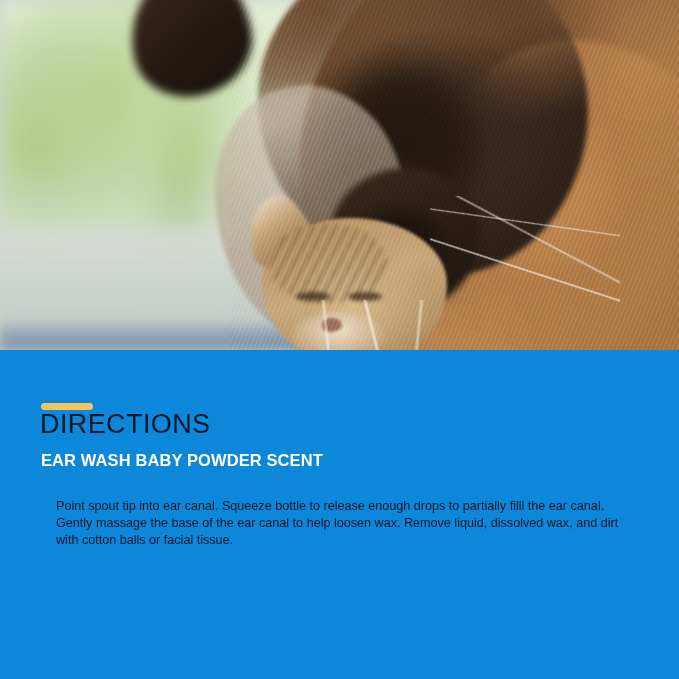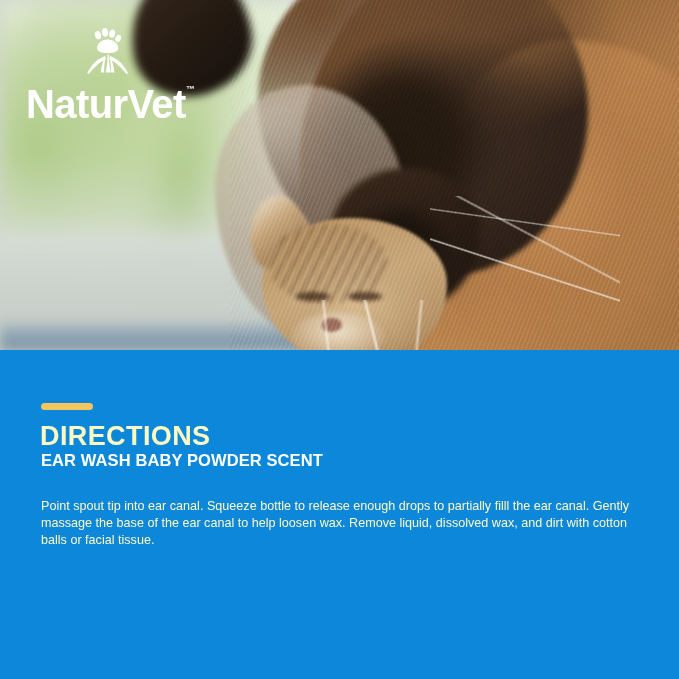--- a/index.html
+++ b/index.html
@@ -324,50 +324,50 @@
     left: 41px;
     top: 53px;
     width: 52px;
     height: 7px;
     background: #f3c75e;
     border-radius: 4px;
   }
   .title {
     position: absolute;
     left: 40px;
-    top: 72px;
+    top: 60px;
     margin: 0;
     font-size: 27px;
-    font-weight: 700;
+    font-weight: 400;
     letter-spacing: 0.4px;
-    color: #fef9c3;
+    color: #0f172a;
     line-height: 1.1;
   }
   .subtitle {
     position: absolute;
     left: 41px;
     top: 101px;
     margin: 0;
     font-size: 16.5px;
     font-weight: 700;
     letter-spacing: 0.1px;
     color: #ffffff;
     line-height: 1.1;
   }
   .body {
     position: absolute;
     left: 41px;
     top: 148px;
     width: 592px;
   }
   .body p {
-    margin: 0 0 17px 0;
+    margin: 0 0 17px 15px;
     font-size: 12.6px;
     line-height: 17.2px;
-    color: #fef9c3;
+    color: #0f172a;
     font-weight: 400;
   }
   .body p:last-child { margin-bottom: 0; }
 </style>
 </head>
 <body>
 
 <div class="page">
 
   <div class="photo">
@@ -389,41 +389,20 @@
     <div class="cat-stripes"></div>
     <div class="cat-muzzle"></div>
     <div class="cat-eye-l"></div>
     <div class="cat-eye-r"></div>
     <div class="cat-nose"></div>
     <div class="whiskers"></div>
     <div class="whiskers-dog"></div>
 
     <div class="fur-tex"></div>
 
-    <div class="logo">
-      <svg class="logo-mark" width="64" height="56" viewBox="0 0 64 56">
-
-        <ellipse cx="24.0" cy="9.2" rx="3.0" ry="4.1" fill="#ffffff" transform="rotate(-16 24 9.2)"></ellipse>
-        <ellipse cx="31.0" cy="6.4" rx="3.0" ry="4.3" fill="#ffffff" transform="rotate(-4 31 6.4)"></ellipse>
-        <ellipse cx="38.2" cy="7.6" rx="3.0" ry="4.2" fill="#ffffff" transform="rotate(10 38.2 7.6)"></ellipse>
-        <ellipse cx="44.2" cy="12.4" rx="2.7" ry="3.7" fill="#ffffff" transform="rotate(24 44.2 12.4)"></ellipse>
-
-        <path d="M33.6 13.4 c6.4 0 10.6 4.4 10.6 8.5 c0 3.4 -3.6 5.1 -10.6 5.1 c-7.0 0 -10.6 -1.7 -10.6 -5.1 c0 -4.1 4.2 -8.5 10.6 -8.5 z" fill="#ffffff"></path>
-
-        <path d="M33.6 28.6 c0.0 6.2 -0.6 12.2 -2.0 18.0 l5.2 0 c-1.4 -5.8 -2.0 -11.8 -2.0 -18.0 z" fill="#ffffff"></path>
-        <path d="M30.4 31.5 c-2.1 5.4 -3.3 10.6 -3.6 15.1 l3.2 0 c0.2 -5.0 0.5 -10.0 1.4 -15.0 z" fill="#ffffff"></path>
-        <path d="M36.8 31.5 c2.1 5.4 3.3 10.6 3.6 15.1 l-3.2 0 c-0.2 -5.0 -0.5 -10.0 -1.4 -15.0 z" fill="#ffffff"></path>
-
-        <path d="M31.0 30.0 c-6.0 2.0 -13.0 7.4 -17.4 16.6 c-0.6 1.2 0.8 1.9 1.6 0.9 c5.0 -6.3 10.6 -11.5 16.8 -14.4 z" fill="#ffffff"></path>
-        <path d="M36.2 30.0 c6.0 2.0 13.0 7.4 17.4 16.6 c0.6 1.2 -0.8 1.9 -1.6 0.9 c-5.0 -6.3 -10.6 -11.5 -16.8 -14.4 z" fill="#ffffff"></path>
-      </svg>
-      <span class="logo-word">
-        <span>NaturVet</span><span class="logo-tm">™</span>
-      </span>
-    </div>
   </div>
 
   <div class="panel">
     <div class="accent-bar"></div>
 
     <h1 class="title">DIRECTIONS</h1>
     <h2 class="subtitle">EAR WASH BABY POWDER SCENT</h2>
 
     <div class="body">
       <p>Point spout tip into ear canal. Squeeze bottle to release enough drops to partially filll the ear canal. Gently massage the base of the ear canal to help loosen wax. Remove liquid, dissolved wax, and dirt with cotton balls or facial tissue.</p>

